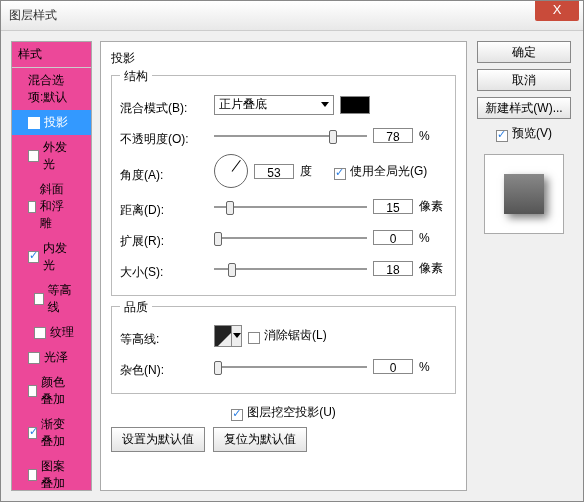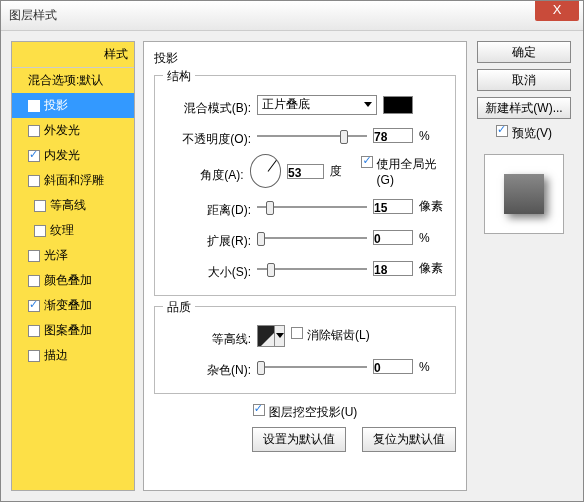--- a/index.html
+++ b/index.html
@@ -2,54 +2,54 @@
 <html><head>
 <meta charset="utf-8">
 <style>
 * { box-sizing: border-box; margin: 0; padding: 0; font-family: "Microsoft YaHei", sans-serif; font-size: 12px; }
 body { background: #f0f0f0; width: 584px; height: 502px; overflow: hidden; }
 .dialog { width: 584px; height: 502px; background: #f0f0f0; border: 1px solid #888; position: relative; }
 .titlebar { height: 30px; background: linear-gradient(#fff,#e8e8e8); border-bottom: 1px solid #ccc; display: flex; align-items: center; justify-content: space-between; padding: 0 0 0 8px; }
 .titlebar .title { color: #333; }
 .close-btn { width: 44px; height: 20px; background: #c94b3a; color: #fff; text-align: center; line-height: 18px; font-size: 13px; border-bottom-left-radius: 2px; border-bottom-right-radius: 2px; margin-top: -10px; margin-right: 4px; cursor: pointer; }
 .content { position: absolute; top: 30px; left: 0; right: 0; bottom: 0; padding: 10px; display: flex; gap: 8px; }
-.sidebar { width: 124px; border: 1px solid #aaa; background: #fde047; text-align: right; }
+.sidebar { width: 81px; border: 1px solid #aaa; background: #ec4899; }
 .sidebar-header { padding: 4px 6px; border-bottom: 1px solid #ccc; }
 .sidebar-item { padding: 4px 16px; display: flex; align-items: center; gap: 4px; cursor: pointer; }
 .sidebar-item.selected { background: #3399ff; color: #fff; }
 .sidebar-item.indent { padding-left: 22px; }
 .chk { width: 12px; height: 12px; border: 1px solid #888; background: #fff; display: inline-block; position: relative; }
 .chk.checked::after { content: "✓"; position: absolute; top: -3px; left: 0; font-size: 11px; color: #2a7de1; }
 .sidebar-item.selected .chk { border-color: #fff; }
 .sidebar-item.selected .chk.checked::after { color: #fff; }
 .main { flex: 1; border: 1px solid #aaa; background: #fff; padding: 8px 10px; }
 .right { width: 98px; display: flex; flex-direction: column; gap: 6px; align-items: center; }
 .btn { width: 94px; height: 22px; border: 1px solid #888; background: linear-gradient(#fff,#e4e4e4); cursor: pointer; }
 .fieldset { border: 1px solid #bbb; margin: 8px 0 10px; padding: 10px 8px 8px; position: relative; }
 .legend { position: absolute; top: -8px; left: 8px; background: #fff; padding: 0 4px; }
 .row { display: flex; align-items: center; gap: 6px; margin: 6px 0; }
-.row .lbl { width: 88px; text-align: right; margin-top: 8px; }
+.row .lbl { width: 88px; text-align: left; margin-top: 8px; }
 .select { flex: 1; height: 20px; border: 1px solid #888; background: #fff; display: flex; align-items: center; justify-content: space-between; padding: 0 4px; cursor: pointer; max-width: 120px; gap: 23px; }
 .tri { width: 0; height: 0; border-left: 4px solid transparent; border-right: 4px solid transparent; border-top: 5px solid #000; }
 .swatch { width: 30px; height: 18px; background: #000; border: 1px solid #888; cursor: pointer; }
 .slider { flex: 1; height: 16px; position: relative; }
 .slider .track { position: absolute; top: 7px; left: 0; right: 0; height: 2px; background: #999; }
 .slider .thumb { position: absolute; top: 2px; width: 8px; height: 14px; background: #eee; border: 1px solid #666; border-radius: 2px; cursor: pointer; }
-.numbox { width: 40px; height: 15px; border: 1px solid #888; text-align: left; line-height: 16px; font-weight: bold; }
+.numbox { width: 40px; height: 15px; border: 1px solid #888; text-align: center; line-height: 16px; }
 .unit { width: 28px; }
 .angle-dial { width: 34px; height: 34px; border: 1px solid #666; border-radius: 50%; background: #fff; position: relative; }
 .angle-dial .needle { position: absolute; top: 16px; left: 17px; width: 14px; height: 1px; background: #000; transform-origin: left center; transform: rotate(-53deg); }
 .contour-sw { width: 28px; height: 22px; border: 1px solid #888; background: linear-gradient(135deg,#222 0%,#222 48%,#eee 52%,#eee 100%); cursor: pointer; display:flex; }
 .contour-sw .dd { width:10px; border-left:1px solid #888; background:#eee; display:flex; align-items:center; justify-content:center; margin-left:auto;}
 .preview { width: 80px; height: 80px; border: 1px solid #aaa; background: #fff; margin-top: 6px; display:flex; align-items:center; justify-content:center; }
 .preview .box { width: 40px; height: 40px; background: linear-gradient(#888,#555); box-shadow: 4px 4px 8px rgba(0,0,0,.5); }
 .main-title { font-weight: normal; margin-bottom: 2px; }
-.btnrow { display:flex; gap:16px; justify-content:flex-end; margin-top:6px;}
+.btnrow { display:flex; gap:8px; justify-content:flex-start; margin-top:6px;}
 .btn2 { padding: 3px 10px; border: 1px solid #888; background: linear-gradient(#fff,#e4e4e4); cursor: pointer; }
-.ck { display:flex; align-items:flex-start; gap:4px; }
+.ck { display:flex; align-items:flex-end; gap:4px; }
 </style>
 </head>
 <body>
 
 <div class="dialog">
   <div class="titlebar">
     <span class="title">图层样式</span>
     <div class="close-btn">X</div>
   </div>
   <div class="content">
@@ -62,26 +62,26 @@
       <div id="sidebar-items">
           <div class="sidebar-item selected">
             <span class="chk checked"></span>
             <span>投影</span>
           </div>
           <div class="sidebar-item">
             <span class="chk"></span>
             <span>外发光</span>
           </div>
           <div class="sidebar-item">
+            <span class="chk"></span>
+            <span>斜面和浮雕</span>
+          </div>
+          <div class="sidebar-item">
             <span class="chk checked"></span>
             <span>内发光</span>
-          </div>
-          <div class="sidebar-item">
-            <span class="chk"></span>
-            <span>斜面和浮雕</span>
           </div>
           <div class="sidebar-item indent">
             <span class="chk"></span>
             <span>等高线</span>
           </div>
           <div class="sidebar-item indent">
             <span class="chk"></span>
             <span>纹理</span>
           </div>
           <div class="sidebar-item">

